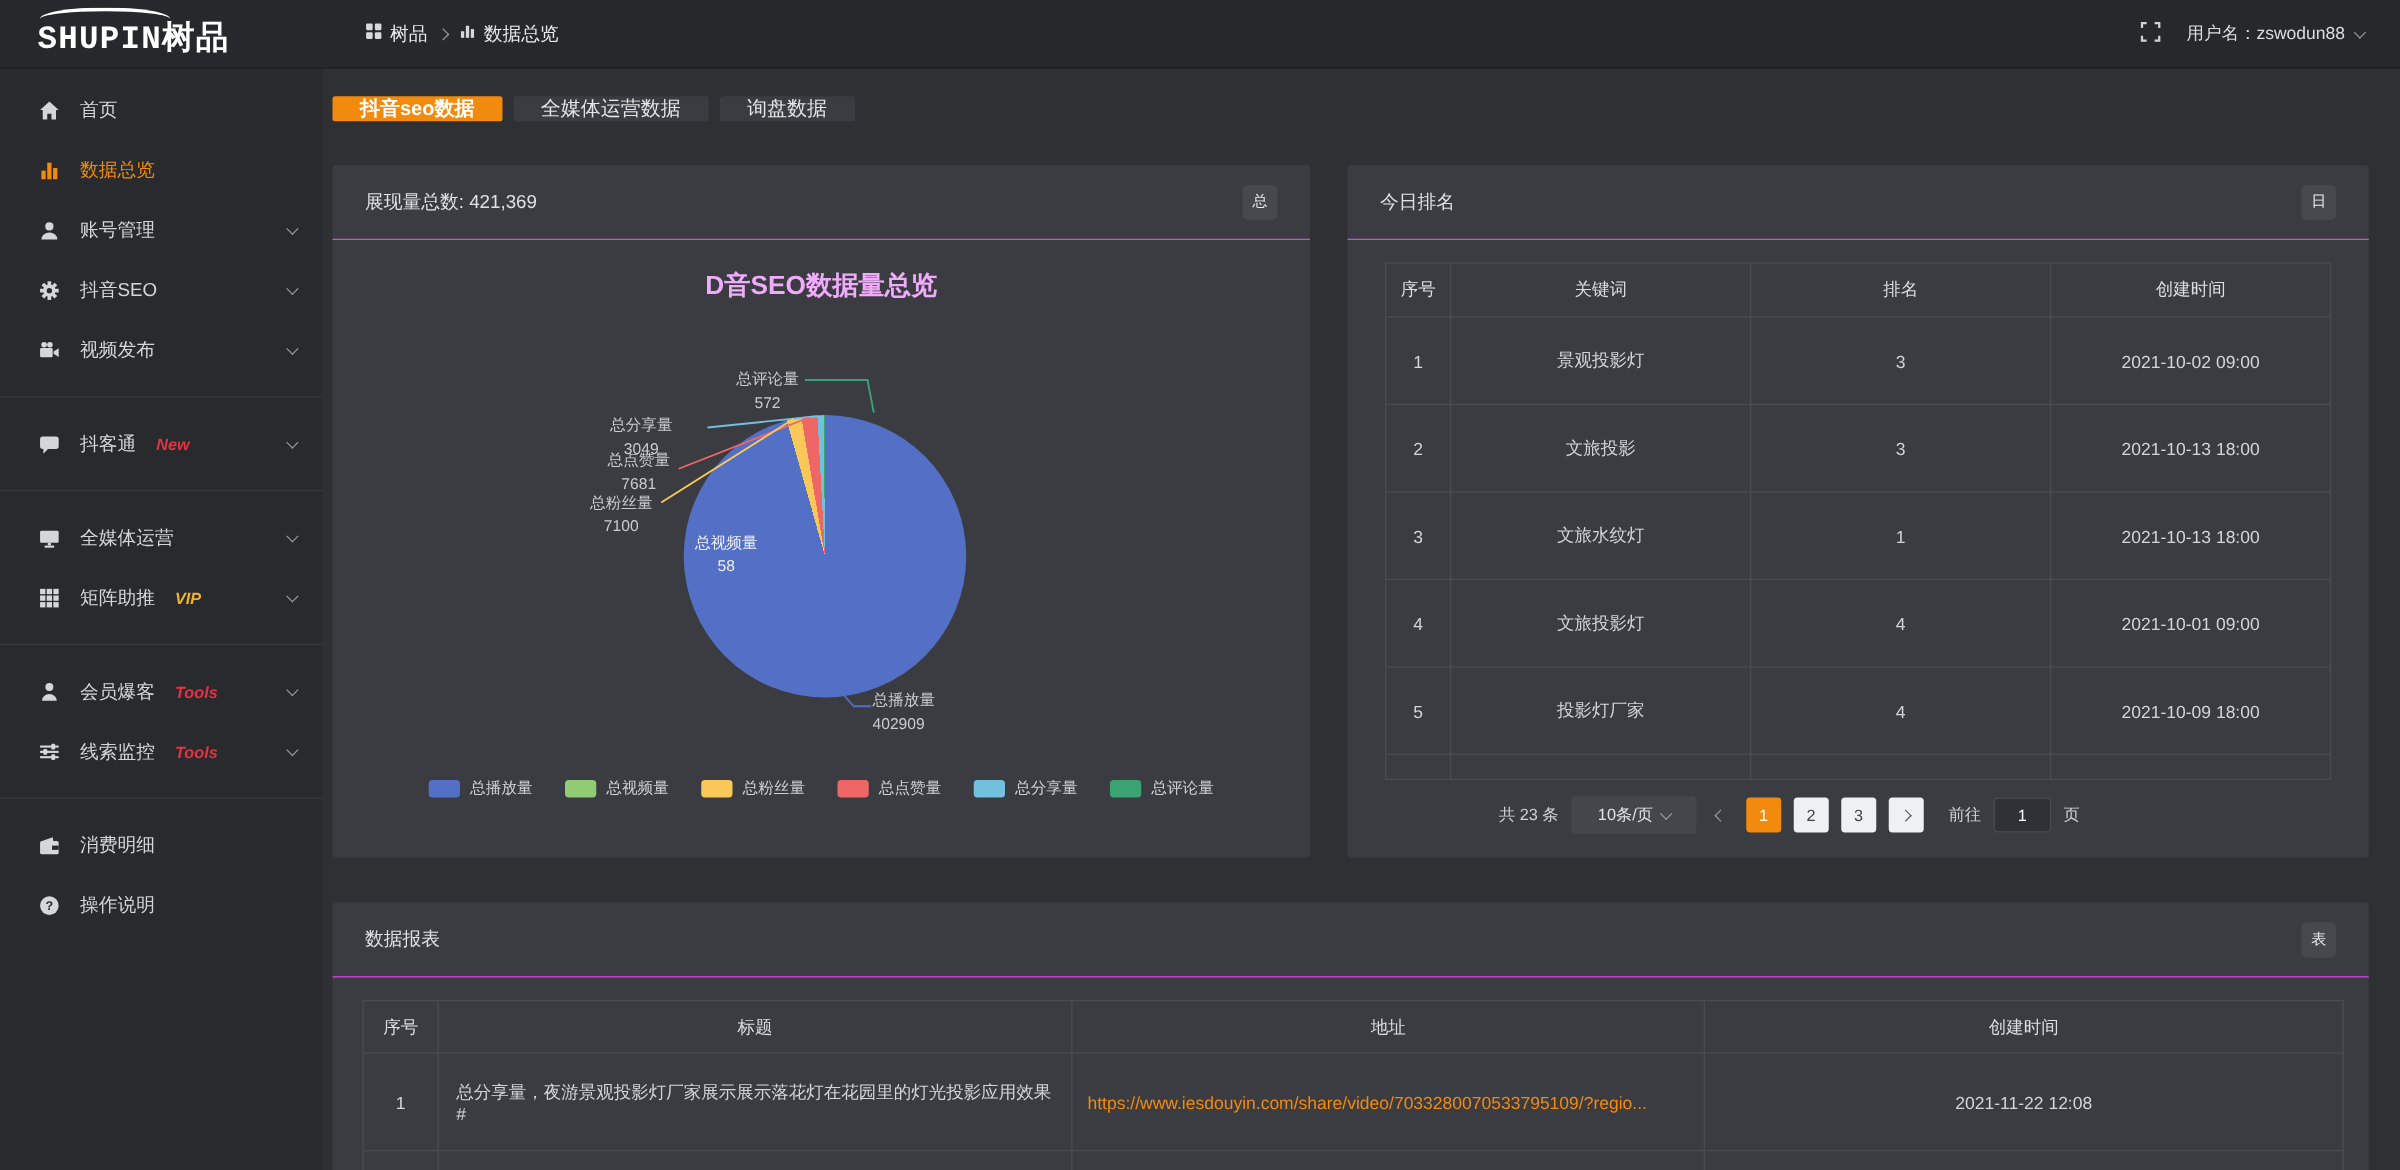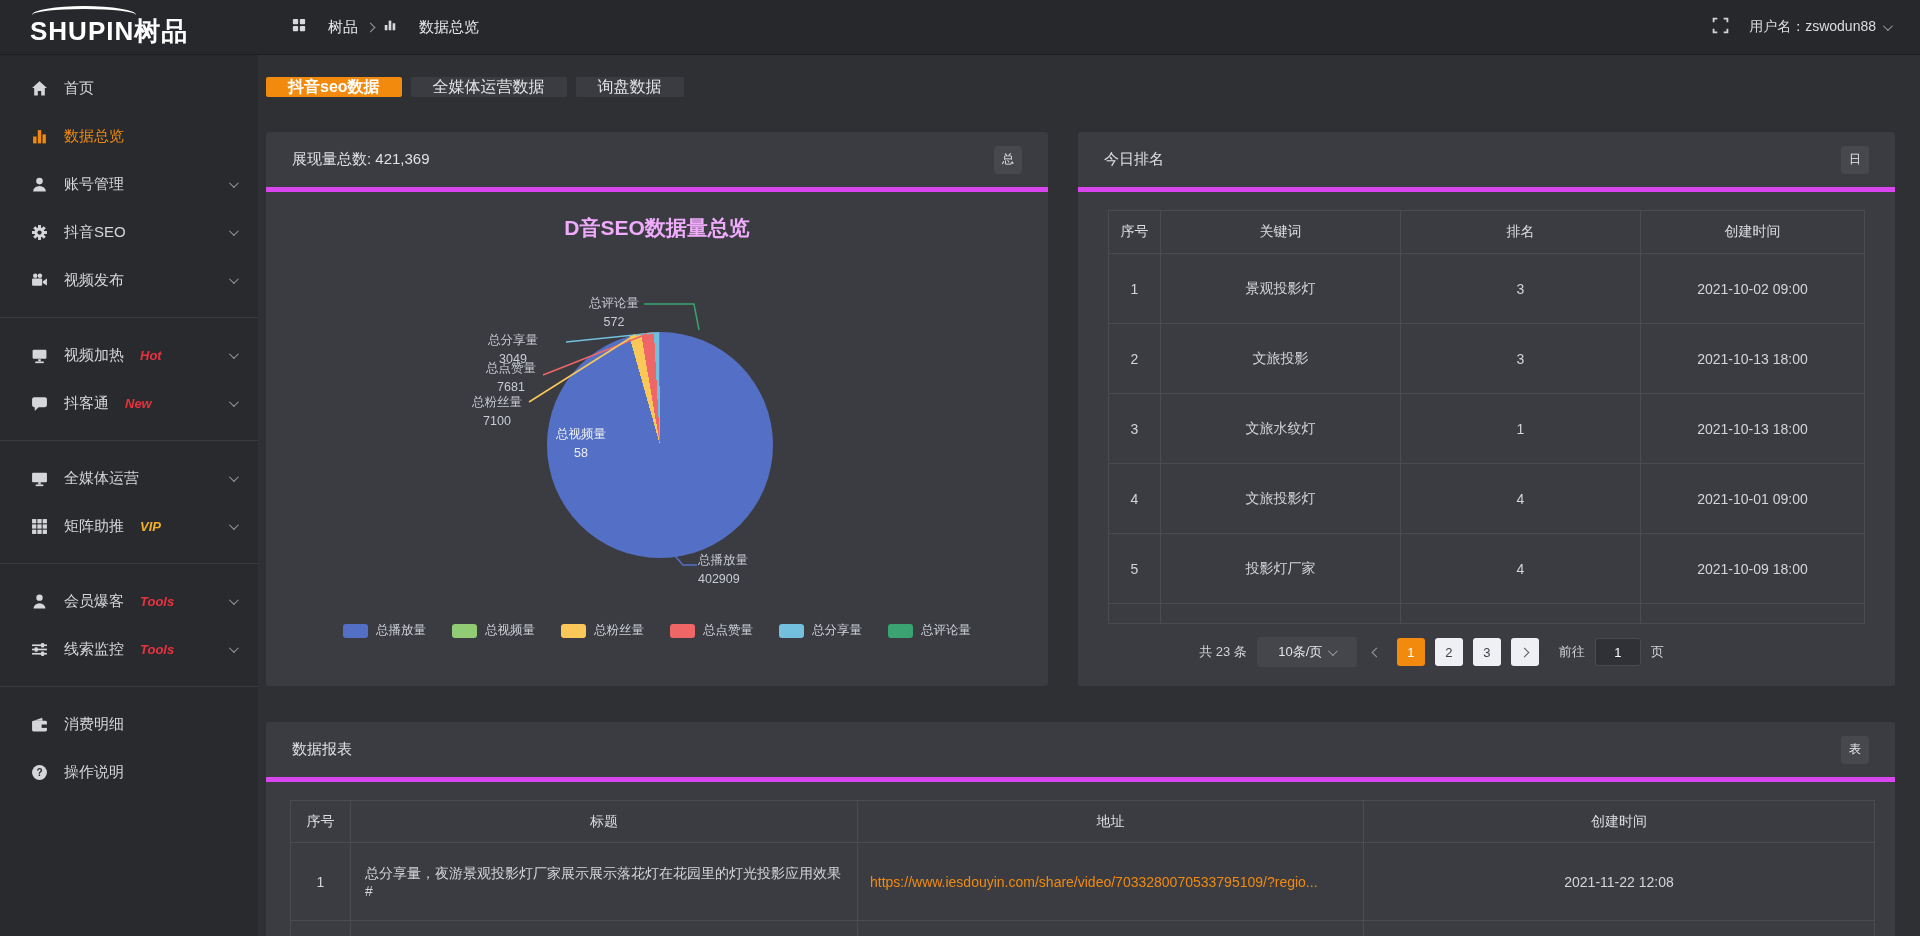--- a/index.html
+++ b/index.html
@@ -6,26 +6,26 @@
   html,body { width:1920px; height:936px; overflow:hidden; background:#2f3034;
     font-family:"Liberation Sans","DejaVu Sans",sans-serif; }
   .chev { display:inline-block; width:7px; height:7px; border-right:1.6px solid #9a9b9f; border-bottom:1.6px solid #9a9b9f; }
   .chev.down { transform:rotate(45deg) translateY(-2px); }
   .chev.right { transform:rotate(-45deg); }
   .chev.left { transform:rotate(135deg); }
 
   
   .header { position:absolute; top:0; left:0; right:0; height:55px; background:#27282c;
     border-bottom:1px solid #1e1f22; display:flex; align-items:center; z-index:5; }
-  .logo { width:258px; padding-left:30px; display:flex; align-items:center; }
+  .logo { width:258px; padding-left:30px; display:flex; align-items:center;font-family:Liberation Mono, monospace; }
   .logo-inner { position:relative; color:#fff; font-size:26px; font-weight:800; letter-spacing:1px; line-height:1; padding-top:8px; }
   .logo-arc { position:absolute; top:-4px; left:2px; width:104px; height:18px;
     border-top:3.5px solid #fff; border-radius:50%; }
   .crumbs { display:flex; align-items:center; gap:9px; margin-left:34px; color:#e7e8ea; font-size:15px; }
-  .crumb-item { display:flex; align-items:center; gap:22px; cursor:pointer;font-family:Liberation Mono, monospace; }
+  .crumb-item { display:flex; align-items:center; gap:6px; cursor:pointer; }
   .header-right { margin-left:auto; display:flex; align-items:center; gap:20px; padding-right:30px; color:#dcdde0; font-size:14px; }
   .user-wrap { display:flex; align-items:center; gap:7px; cursor:pointer; }
 
   
   .sidebar { position:absolute; top:55px; left:0; width:258px; bottom:0; background:#292a2e; padding-top:9px; }
   .side-item { height:48px; display:flex; align-items:center; padding:0 22px 0 30px; cursor:pointer;
     color:#d5d6d9; font-size:15px; }
   .side-item .sicon { width:18px; height:18px; margin-right:16px; display:flex; align-items:center; justify-content:center; color:#d5d6d9; }
   .side-item.active, .side-item.active .sicon { color:#f28a0e; }
   .side-item .slabel { flex:0 0 auto; }
@@ -37,21 +37,21 @@
 
   
   .main { position:absolute; top:55px; left:258px; right:0; bottom:0; background:#2f3034; }
   .tabs { position:absolute; left:8px; top:22px; display:flex; gap:9px; }
   .tab { height:20px; padding:0 22px; display:flex; align-items:center; font-size:16px;
     border-radius:2px; background:#3b3c41; color:#e3e4e6; cursor:pointer; }
   .tab.active { background:#f28a0e; color:#fff; font-weight:bold; }
 
   .panel { position:absolute; background:#3b3c41; border-radius:3px; }
   .panel-head { height:60px; display:flex; align-items:center; padding:0 26px;
-    border-bottom:5px solid #d946ef; color:#e0e1e4; font-size:15px; }
+    border-bottom:1px solid #d946ef; color:#e0e1e4; font-size:15px; }
   .corner-btn { margin-left:auto; width:28px; height:28px; background:#47484d; border-radius:4px;
     color:#e9eaec; font-size:12px; display:flex; align-items:center; justify-content:center; cursor:pointer; }
 
   #seo-panel { left:8px; top:77px; width:782px; height:554px; }
   #rank-panel { left:820px; top:77px; width:817px; height:554px; }
   #report-panel { left:8px; top:667px; width:1629px; height:420px; }
 
   
   .chart-area { position:relative; height:493px; }
   .chart-title { position:absolute; top:22px; left:0; width:100%; text-align:center;
@@ -206,32 +206,20 @@
           <path d="M11.2 8.6 15 6.2 15 12.8 11.2 10.4 Z"></path>
         </svg>
       </span>
     <span class="slabel">视频发布</span>
     <span class="chev down"></span>
   </div>
   <div class="side-div"></div>
   <div class="side-item">
     <span class="sicon">
         <svg width="17" height="17" viewBox="0 0 16 16" fill="currentColor">
-          <rect x="1.5" y="2.5" width="13" height="8.5" rx="1"></rect>
-          <rect x="6.8" y="11.5" width="2.4" height="2"></rect>
-          <rect x="4" y="13.6" width="8" height="1.6"></rect>
-        </svg>
-      </span>
-    <span class="slabel">视频加热</span>
-    <span class="side-badge red">Hot</span>
-    <span class="chev down"></span>
-  </div>
-  <div class="side-item">
-    <span class="sicon">
-        <svg width="17" height="17" viewBox="0 0 16 16" fill="currentColor">
           <rect x="1" y="2" width="14" height="9.5" rx="2"></rect>
           <path d="M3.5 11 3.5 15 7.5 11 Z"></path>
         </svg>
       </span>
     <span class="slabel">抖客通</span>
     <span class="side-badge red">New</span>
     <span class="chev down"></span>
   </div>
   <div class="side-div"></div>
   <div class="side-item">

